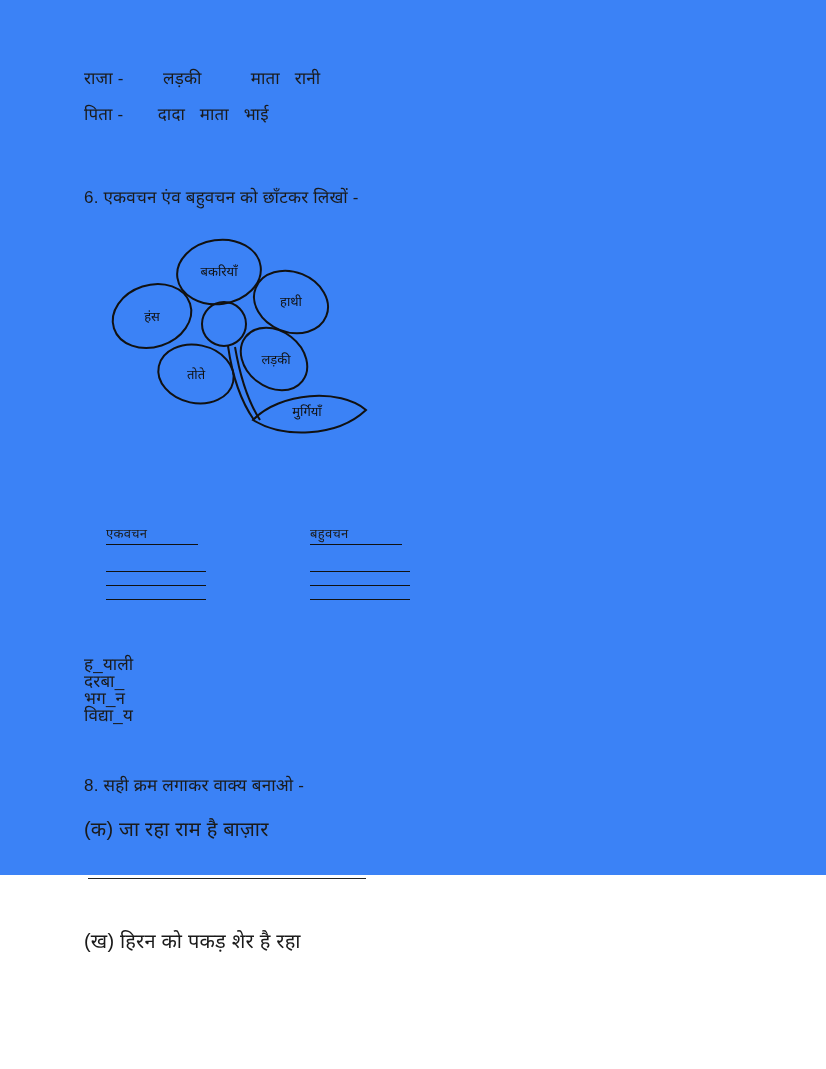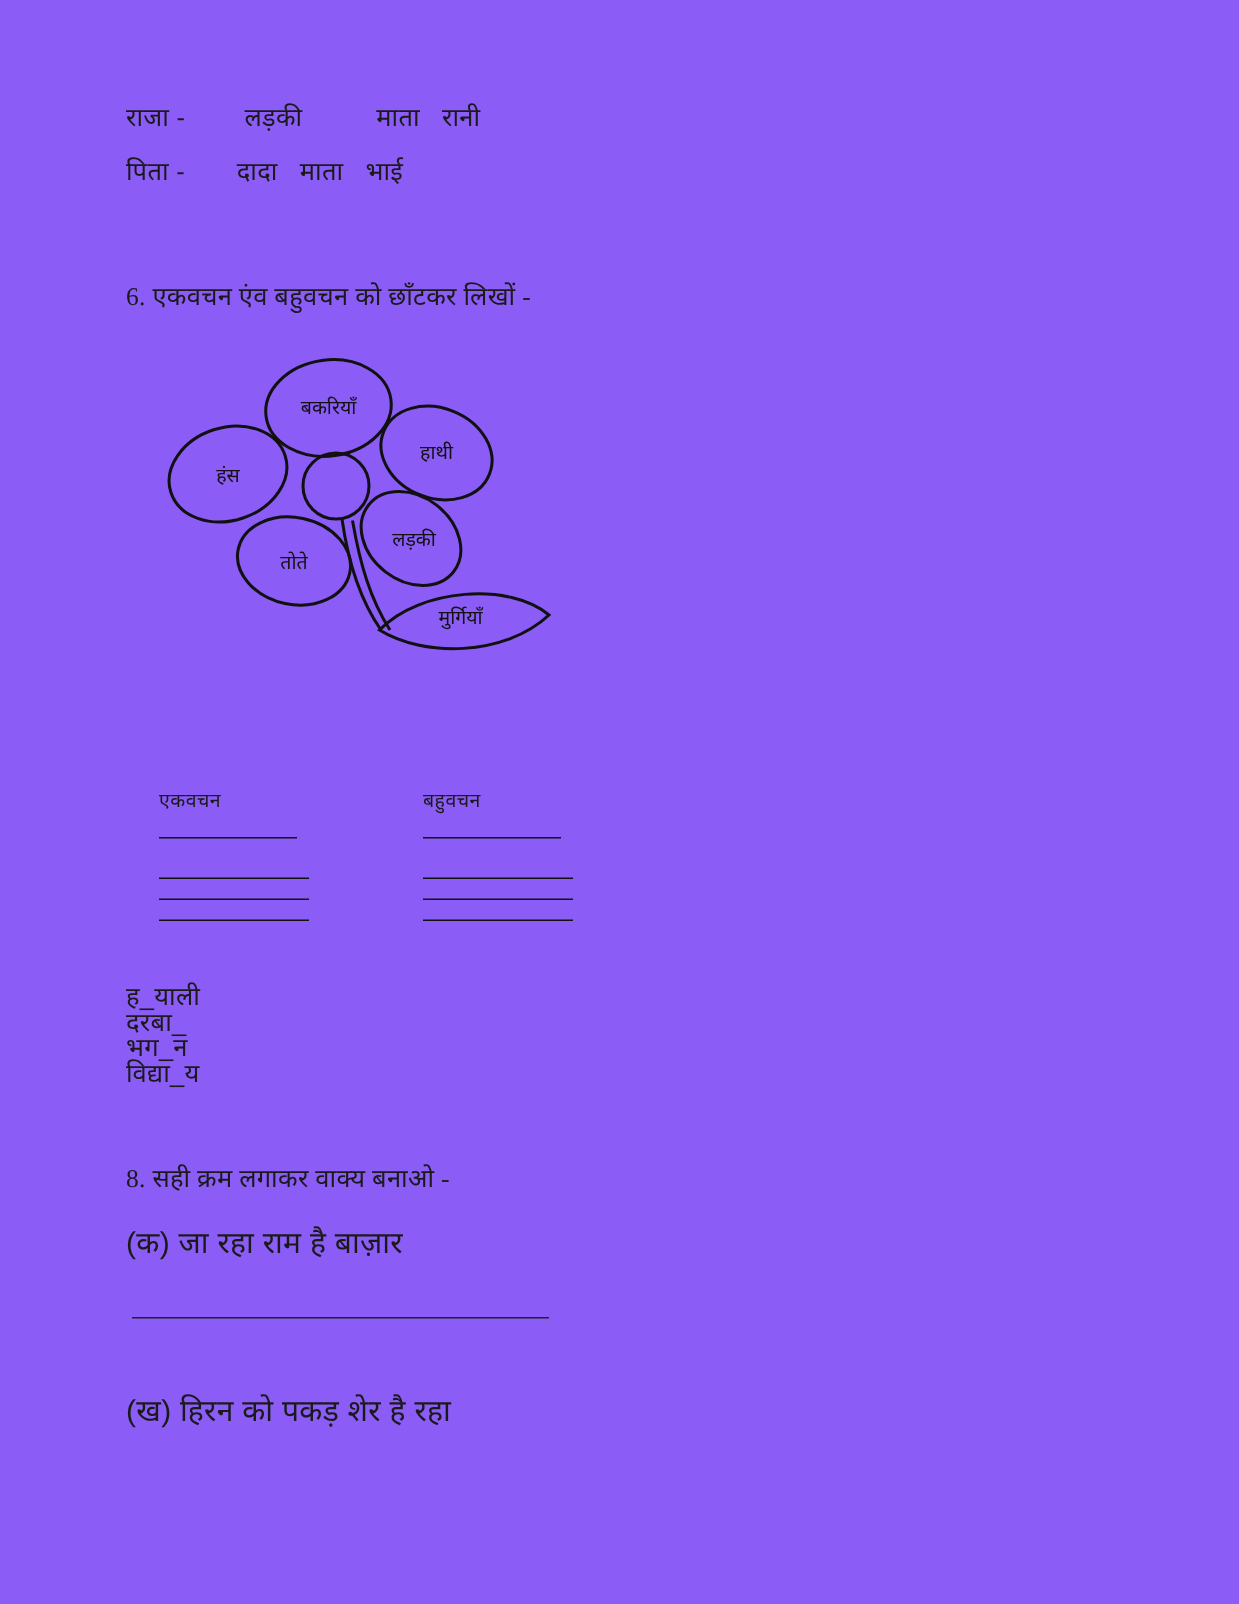--- a/index.html
+++ b/index.html
@@ -11,41 +11,40 @@
     width: 826px;
     height: 1069px;
     font-family: "Liberation Sans", sans-serif;
     color: #1a1a1a;
     position: relative;
     overflow: hidden;
   }
   .page {
     position: relative;
     width: 826px;
-    height: 1069px;
-    background: #8b5cf6;
+    height: 875px;
+    background: #3b82f6;
     box-sizing: border-box;
     padding: 70px 70px 0 84px;
   }
   .word-row {
     font-size: 17px;
     line-height: 1;
     margin-bottom: 19px;
     white-space: pre;
     letter-spacing: 0.2px;
   }
   .q-block {
     margin-top: 0;
   }
   .q-head {
     font-size: 17px;
     line-height: 1.2;
     white-space: pre;
     letter-spacing: 0.2px;
-    font-family: Liberation Serif, serif;
   }
   .spacer-lg { height: 46px; }
   .spacer-md { height: 30px; }
   .spacer-sm { height: 16px; }
 
   
   .figure-wrap {
     position: relative;
     width: 330px;
     height: 300px;
@@ -60,26 +59,26 @@
     margin-left: 22px;
     width: 330px;
     height: 80px;
   }
   .ans-col {
     position: absolute;
     top: 0;
     width: 120px;
   }
   .ans-col.left { left: 0; }
-  .ans-col.right { left: 176px; }
+  .ans-col.right { left: 204px; }
   .ans-label {
     font-size: 13px;
     letter-spacing: 0.3px;
     white-space: pre;
-    padding-bottom: 16px;
+    padding-bottom: 2px;
     border-bottom: 1.6px solid #111;
     display: inline-block;
     min-width: 92px;
     text-align: left;
   }
   .ans-lines {
     margin-top: 13px;
   }
   .ans-line {
     width: 100px;

